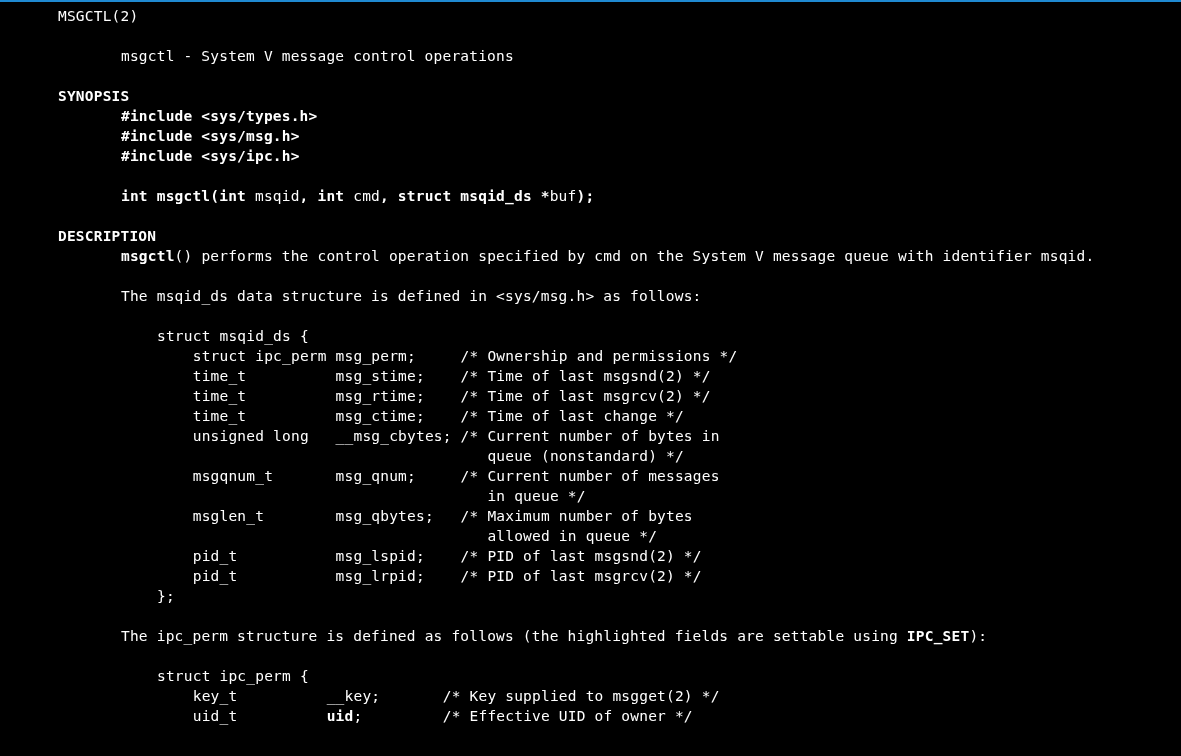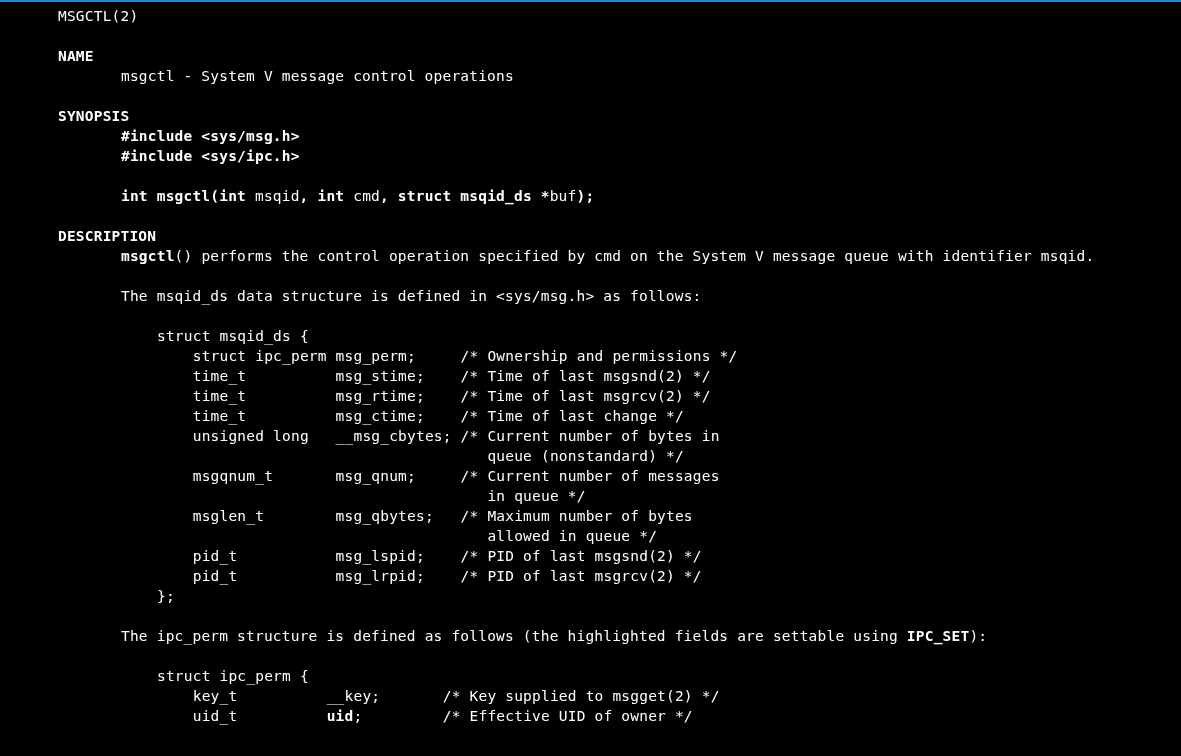--- a/index.html
+++ b/index.html
@@ -46,26 +46,26 @@
 
 <div class="page">
 
   <div class="hdrline">
     <span>MSGCTL(2)</span>
     <span style="width:150px;"></span>
   </div>
 
   <div class="blank"></div>
 
-  <div class="b">NAME</div>
   <div class="ind1">msgctl - System V message control operations</div>
 
   <div class="blank"></div>
 
   <div class="b">SYNOPSIS</div>
+  <div class="ind1 b">#include &lt;sys/types.h&gt;</div>
   <div class="ind1 b">#include &lt;sys/msg.h&gt;</div>
   <div class="ind1 b">#include &lt;sys/ipc.h&gt;</div>
 
   <div class="blank"></div>
 
   <div class="ind1">
     <span class="b">int msgctl(int </span><span class="ul">msqid</span><span class="b">, int </span><span class="ul">cmd</span><span class="b">, struct msqid_ds *</span><span class="ul">buf</span><span class="b">);</span>
   </div>
 
   <div class="blank"></div>

